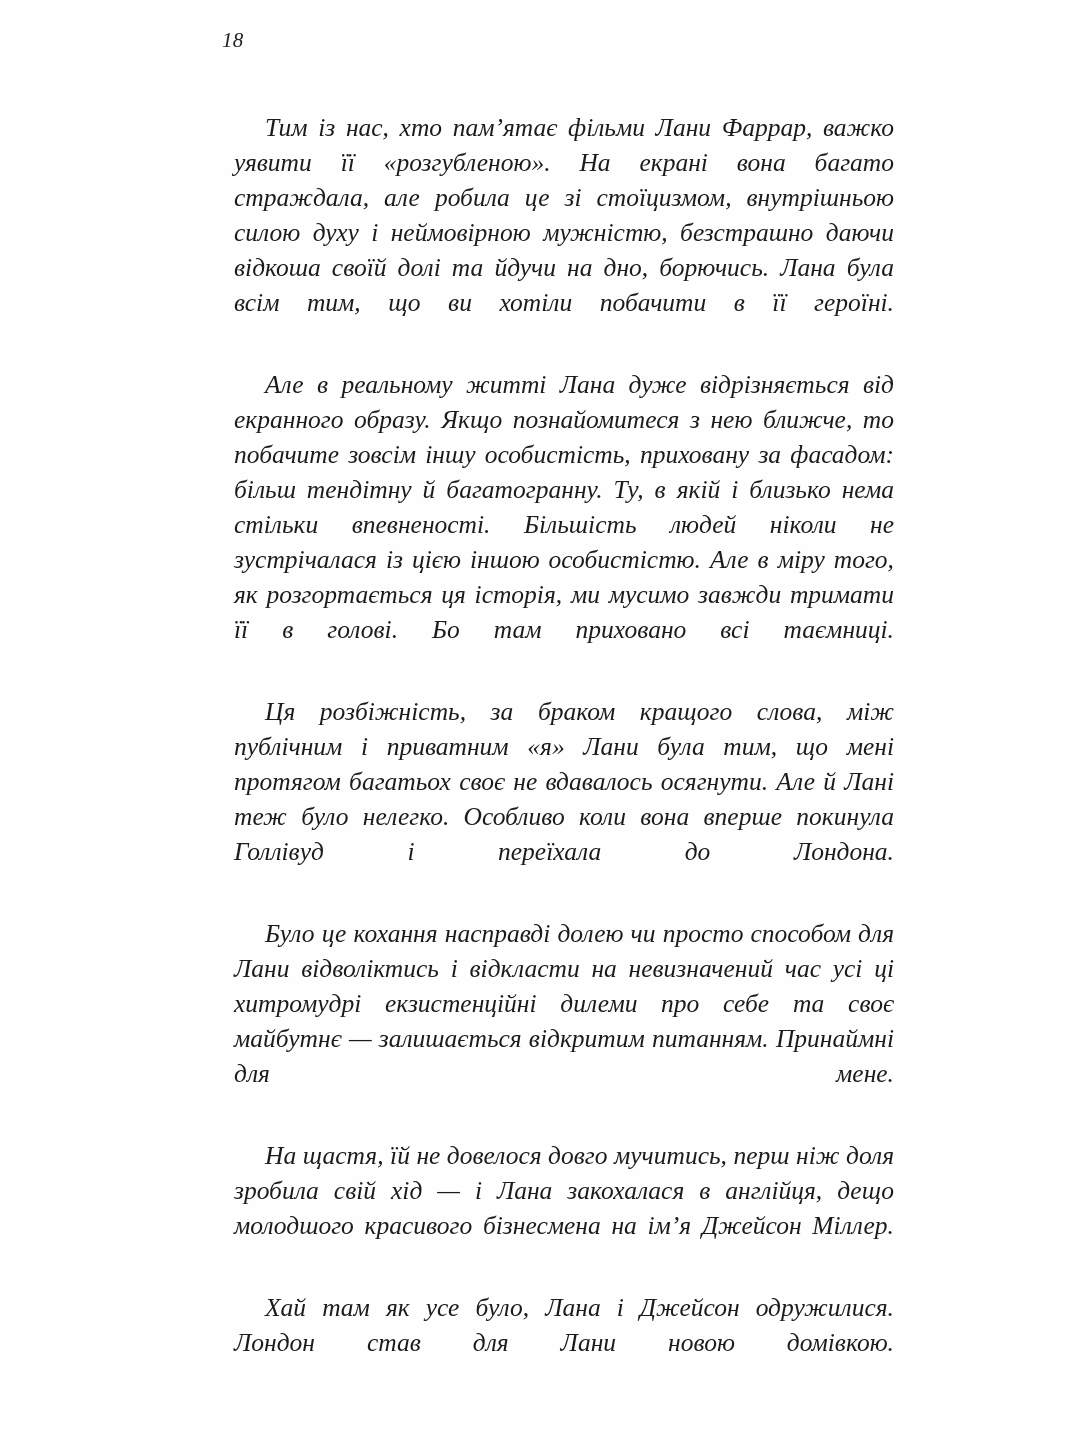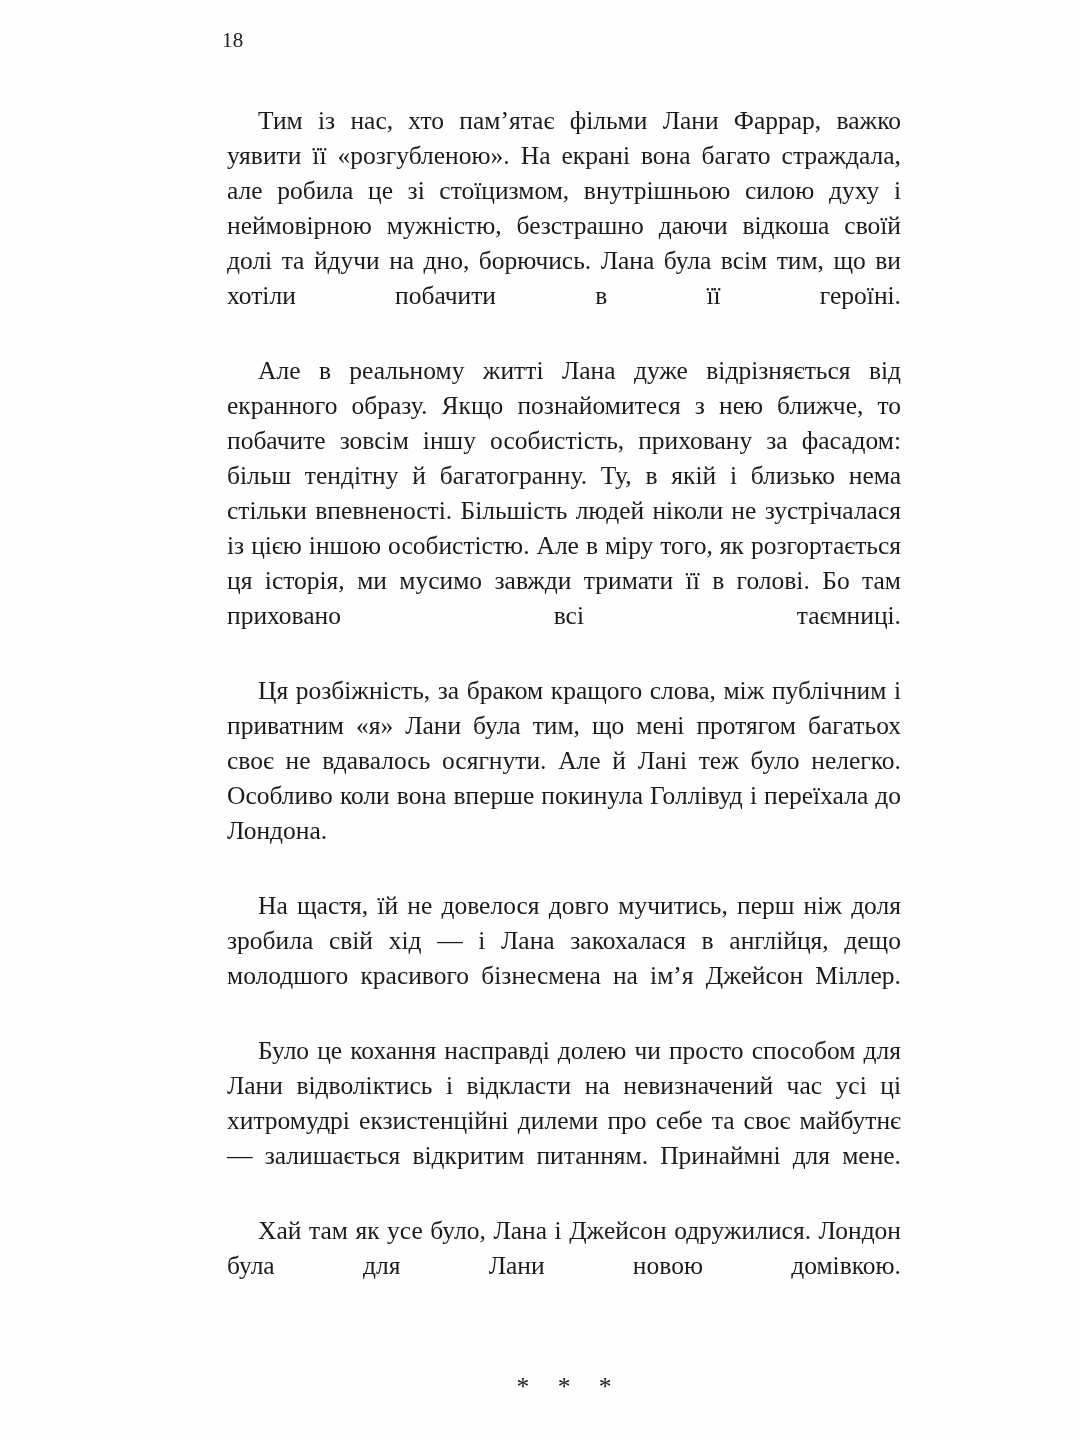--- a/index.html
+++ b/index.html
@@ -15,20 +15,21 @@
     color: #1a1a1a;
     overflow: hidden;
   }
 
   .page {
     position: relative;
     width: 1080px;
     height: 1440px;
     background: #fefefe;
     box-sizing: border-box;
+    font-style: italic;
   }
 
   
   .folio {
     position: absolute;
     top: 30px;
     left: 222px;
     font-size: 21px;
     letter-spacing: 0.3px;
     color: #222222;
@@ -37,21 +38,21 @@
 
   
   .textblock {
     position: absolute;
     top: 98px;
     left: 222px;
     width: 684px;
   }
 
   p.para {
-    margin: 5px;
+    margin: 12px;
     font-size: 25.5px;
     line-height: 35px;
     text-align: justify;
     text-indent: 31px;
     text-justify: inter-word;
     word-spacing: -0.2px;
     hyphens: manual;
     color: #1b1b1b;
   }
 
@@ -89,25 +90,25 @@
   <div class="folio">18</div>
 
   <div class="textblock">
 
     <p class="para">Тим із нас, хто пам’ятає фільми Лани Фаррар, важко уявити її «розгубленою». На екрані вона багато страждала, але робила це зі стоїцизмом, внутрішньою силою духу і неймовірною мужністю, безстрашно даючи відкоша своїй долі та йдучи на дно, борючись. Лана була всім тим, що ви хотіли побачити в її героїні.</p>
 
     <p class="para">Але в реальному житті Лана дуже відрізняється від екранного образу. Якщо познайомитеся з нею ближче, то побачите зовсім іншу особистість, приховану за фасадом: більш тендітну й багатогранну. Ту, в якій і близько нема стільки впевненості. Більшість людей ніколи не зустрічалася із цією іншою особистістю. Але в міру того, як розгортається ця історія, ми мусимо завжди тримати її в голові. Бо там приховано всі таємниці.</p>
 
     <p class="para">Ця розбіжність, за браком кращого слова, між публічним і приватним «я» Лани була тим, що мені протягом багатьох своє не вдавалось осягнути. Але й Лані теж було нелегко. Особливо коли вона вперше покинула Голлівуд і переїхала до Лондона.</p>
 
+    <p class="para">Було це кохання насправді долею чи просто способом для Лани відволіктись і відкласти на невизначений час усі ці хитромудрі екзистенційні дилеми про себе та своє майбутнє — залишається відкритим питанням. Принаймні для мене.</p>
+
     <p class="para">На щастя, їй не довелося довго мучитись, перш ніж доля зробила свій хід — і Лана закохалася в англійця, дещо молодшого красивого бізнесмена на ім’я Джейсон Міллер.</p>
 
-    <p class="para">Було це кохання насправді долею чи просто способом для Лани відволіктись і відкласти на невизначений час усі ці хитромудрі екзистенційні дилеми про себе та своє майбутнє — залишається відкритим питанням. Принаймні для мене.</p>
-
-    <p class="para">Хай там як усе було, Лана і Джейсон одружилися. Лондон була для Лани новою домівкою.</p>
+    <p class="para">Хай там як усе було, Лана і Джейсон одружилися. Лондон став для Лани новою домівкою.</p>
 
     <div class="gap-before-break"></div>
 
     <div class="section-break">* * *</div>
 
     <div class="gap-after-break"></div>
 
     <p class="para noindent">Лані подобався Лондон. Значною мірою, гадаю, через англійську стриманість: люди, як правило, не турбували її. Все ж</p>
 
   </div>

